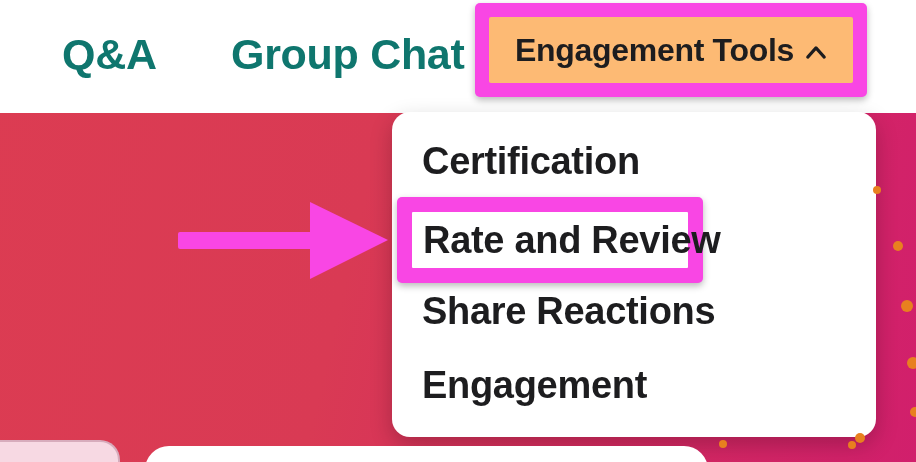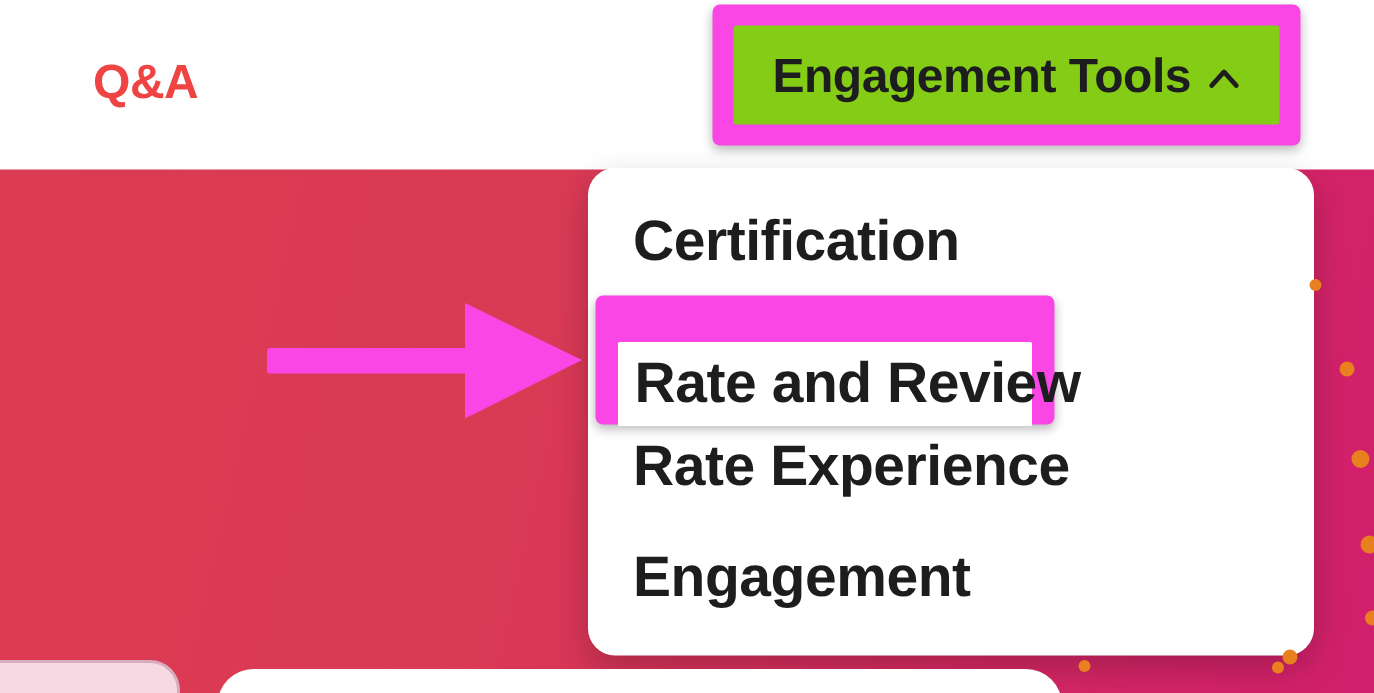--- a/index.html
+++ b/index.html
@@ -7,36 +7,36 @@
   .page {
     position:relative; width:916px; height:462px; overflow:hidden;
     font-family:"Liberation Sans", sans-serif;
     background:linear-gradient(103deg, #DC3C52 0%, #D93A54 40%, #D52A60 70%, #D11F6C 100%);
   }
   
   .header {
     position:absolute; left:0; top:0; width:916px; height:113px; background:#ffffff;
   }
   .nav-label {
-    position:absolute; font-size:32px; font-weight:bold; color:#ef4444;
+    position:absolute; font-size:43px; font-weight:bold; color:#0f766e;
     letter-spacing:-0.3px; line-height:32px; white-space:nowrap; cursor:pointer;
   }
   .nav-qa { left:62px; top:38px; }
   .nav-group { left:231px; top:38px; }
   
   .annotation-box {
     background:#F946E4;
     box-shadow:0 3px 7px rgba(0,0,0,0.28);
     border-radius:5px;
   }
   .engagement-annotation {
     position:absolute; left:475px; top:3px; width:392px; height:94px; padding:14px;
   }
   .engagement-inner {
-    width:100%; height:100%; background:#84cc16; border-radius:2px;
+    width:100%; height:100%; background:#fdba74; border-radius:2px;
     display:flex; align-items:center; justify-content:center; gap:11px;
   }
   .engagement-label {
     font-size:32px; font-weight:bold; color:#1d1d1f; letter-spacing:-0.3px;
     line-height:32px; white-space:nowrap; cursor:pointer;
   }
   .caret { width:22px; height:15px; margin-top:4px; }
   
   .dropdown-card {
     position:absolute; left:392px; top:112px; width:484px; height:325px;
@@ -48,21 +48,21 @@
     letter-spacing:-0.3px; line-height:32px; white-space:nowrap; cursor:pointer;
   }
   .mi-cert { top:33px; }
   .mi-share { top:183px; }
   .mi-react { top:257px; }
   .rate-annotation {
     position:absolute; left:5px; top:85px; width:306px; height:86px; padding:15px;
   }
   .rate-inner {
     width:100%; height:100%; background:#ffffff; border-radius:1px;
-    display:flex; align-items:center;margin-top:16px;
+    display:flex; align-items:center;
   }
   .rate-inner .menu-item { position:static; padding-left:11px; }
   
   .arrow-shaft {
     position:absolute; left:178px; top:232px; width:138px; height:17px;
     background:#F946E4; border-radius:2px;
   }
   .arrow-head {
     position:absolute; left:310px; top:202px; width:0; height:0;
     border-top:38px solid transparent;
@@ -90,41 +90,42 @@
     background:#ffffff; border-radius:24px 24px 0 0;
   }
 </style>
 </head>
 <body>
 
 <div class="page">
 
   <div class="header">
     <div class="nav-label nav-qa">Q&amp;A</div>
+    <div class="nav-label nav-group">Group Chat</div>
 
     <div class="annotation-box engagement-annotation">
       <div class="engagement-inner">
         <span class="engagement-label">Engagement Tools</span>
         <svg class="caret" viewBox="0 0 24 15">
           <polyline points="3,12.5 12,2.5 21,12.5" fill="none" stroke="#1d1d1f" stroke-width="3.4" stroke-linecap="round" stroke-linejoin="round"></polyline>
         </svg>
       </div>
     </div>
   </div>
 
   <div class="dropdown-card">
     <div class="menu-item mi-cert">Certification</div>
 
     <div class="annotation-box rate-annotation">
       <div class="rate-inner">
         <div class="menu-item">Rate and Review</div>
       </div>
     </div>
 
-    <div class="menu-item mi-share">Rate Experience</div>
+    <div class="menu-item mi-share">Share Reactions</div>
     <div class="menu-item mi-react">Engagement</div>
   </div>
 
   <div class="arrow-shaft"></div>
   <div class="arrow-head"></div>
 
   <div class="dot d1"></div>
   <div class="dot d2"></div>
   <div class="dot d3"></div>
   <div class="dot d4"></div>

